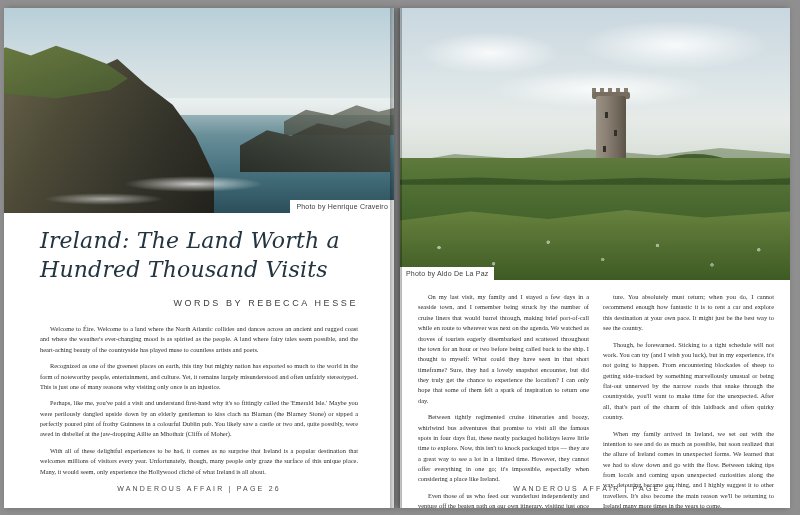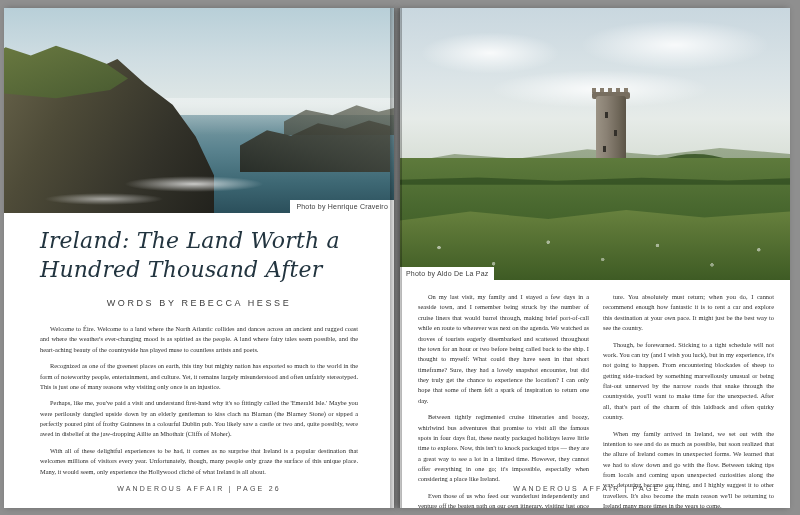--- a/index.html
+++ b/index.html
@@ -136,21 +136,21 @@
     letter-spacing: .2px;
     margin: 0 0 14px 0;
     font-weight: 400;
   }
   .byline {
     font-family: "Liberation Sans", sans-serif;
     font-size: 9px;
     letter-spacing: 2.6px;
     color: #3d3d3d;
     margin: 0 0 16px 0;
-    text-align: center;
+    text-align: right;
   }
   .prose {
     font-family: "Liberation Serif", serif;
     font-size: 6.4px;
     line-height: 1.62;
     color: #2d2d2d;
     text-align: justify;
   }
   .prose p { margin: 0 0 6px 0; text-indent: 10px; }
 
@@ -289,21 +289,21 @@
       <div class="hl-headland"></div>
       <div class="hl-cliff-far"></div>
       <div class="hl-cliff-main"></div>
       <div class="hl-grass"></div>
       <div class="hl-foam"></div>
       <div class="hl-foam2"></div>
       <div class="credit credit-left">Photo by Henrique Craveiro</div>
     </div>
 
     <div class="left-body">
-      <h1 class="title">Ireland: The Land Worth a Hundred Thousand After</h1>
+      <h1 class="title">Ireland: The Land Worth a Hundred Thousand Visits</h1>
       <div class="byline">WORDS BY REBECCA HESSE</div>
       <div class="prose">
         <p>Welcome to Éire. Welcome to a land where the North Atlantic collides and dances across an ancient and rugged coast and where the weather's ever-changing mood is as spirited as the people. A land where fairy tales seem possible, and the heart-aching beauty of the countryside has played muse to countless artists and poets.</p>
         <p>Recognized as one of the greenest places on earth, this tiny but mighty nation has exported so much to the world in the form of noteworthy people, entertainment, and culture. Yet, it remains largely misunderstood and often unfairly stereotyped. This is just one of many reasons why visiting only once is an injustice.</p>
         <p>Perhaps, like me, you've paid a visit and understand first-hand why it's so fittingly called the 'Emerald Isle.' Maybe you were perilously dangled upside down by an elderly gentleman to kiss clach na Blarnan (the Blarney Stone) or sipped a perfectly poured pint of frothy Guinness in a colourful Dublin pub. You likely saw a castle or two and, quite possibly, were awed in disbelief at the jaw-dropping Aillte an Mhothair (Cliffs of Moher).</p>
         <p>With all of these delightful experiences to be had, it comes as no surprise that Ireland is a popular destination that welcomes millions of visitors every year. Unfortunately, though, many people only graze the surface of this unique place. Many, it would seem, only experience the Hollywood cliché of what Ireland is all about.</p>
       </div>
     </div>
 
     <div class="footer footer-left">WANDEROUS AFFAIR | PAGE 26</div>

